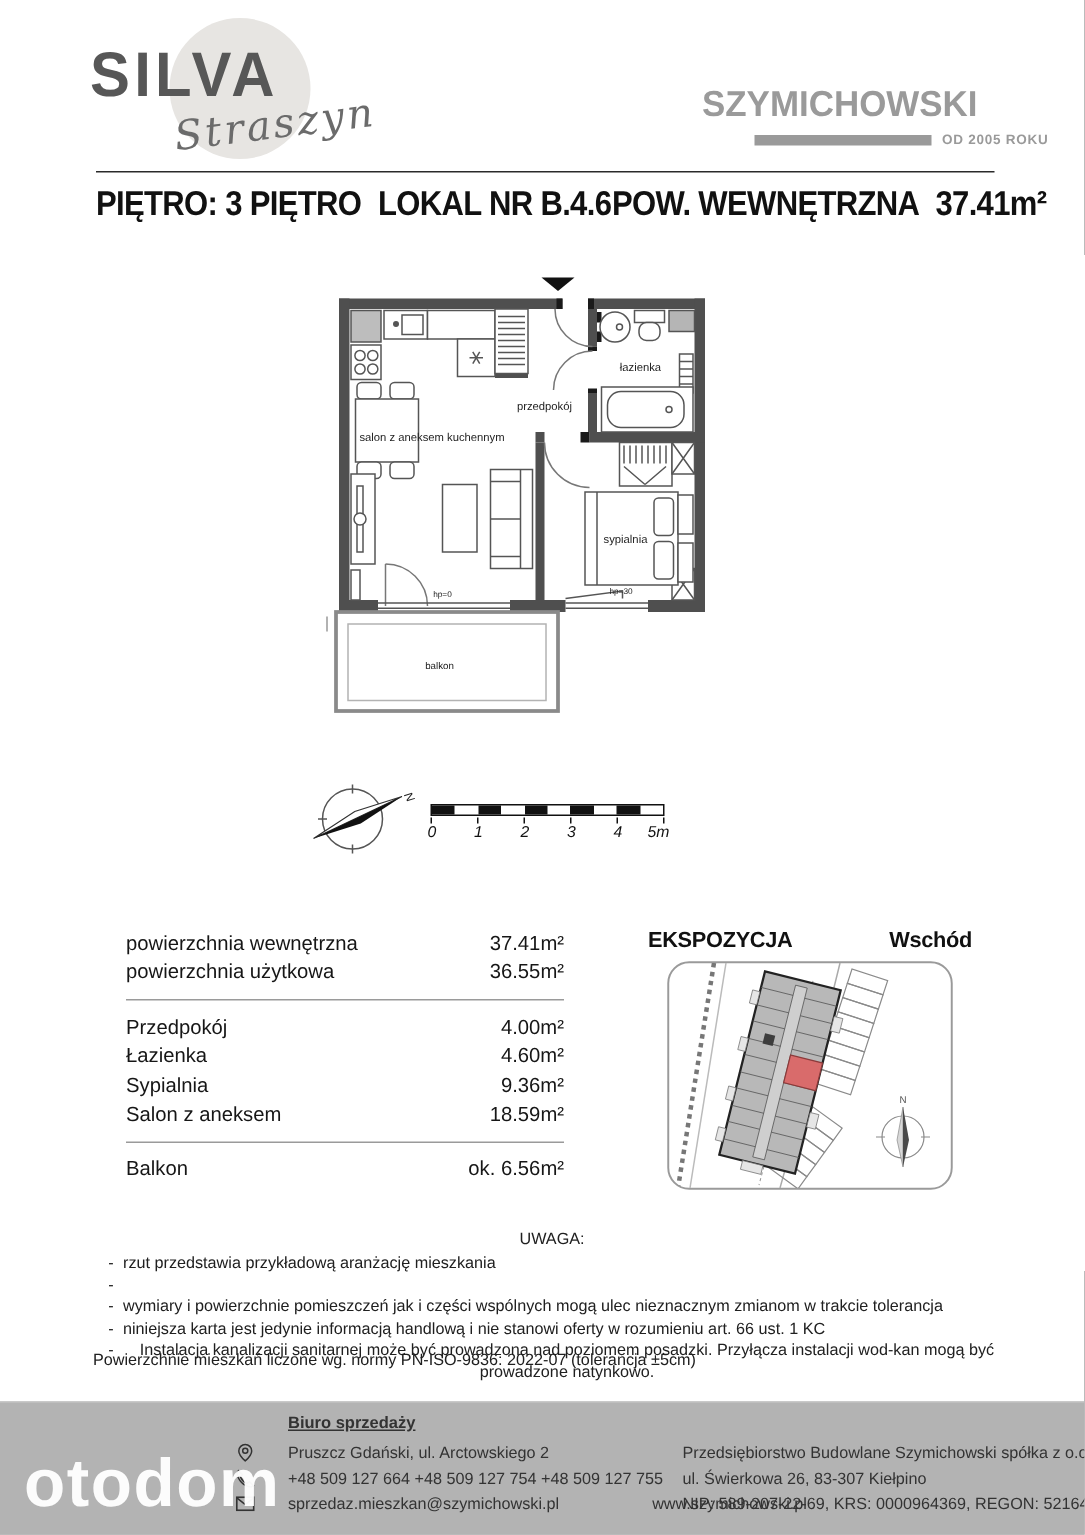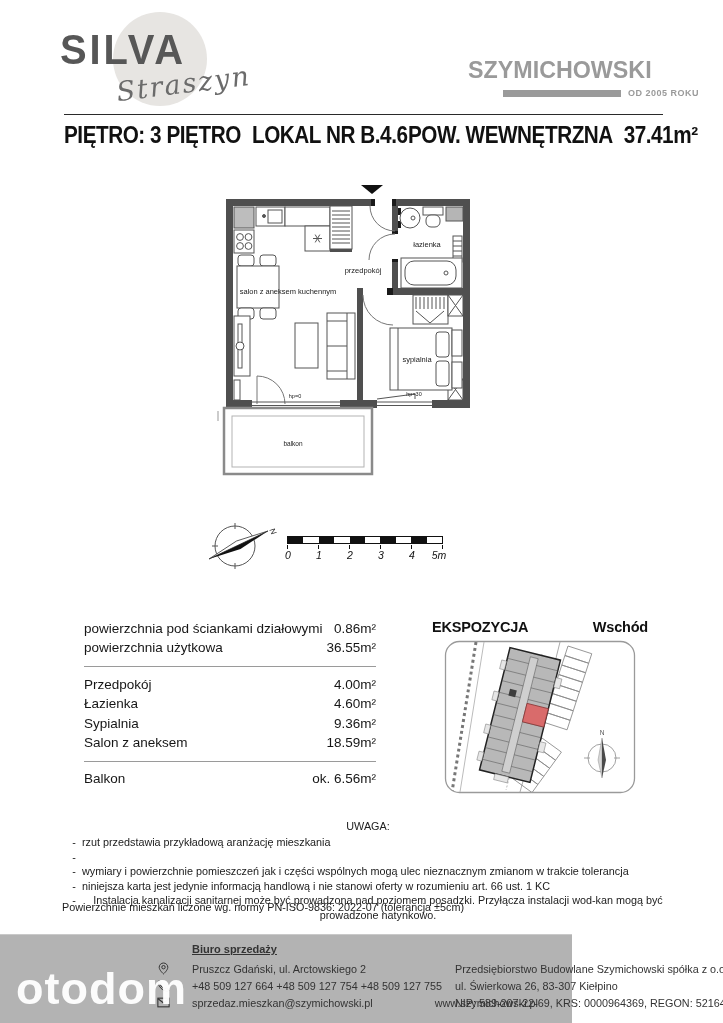--- a/index.html
+++ b/index.html
@@ -60,21 +60,21 @@
   .expo-map { margin-top:5px; width:192px; height:154px; }
 
   
   .notes { position:absolute; left:62px; top:820px; width:612px; font-size:10.8px; color:#202020; }
   .notes-head { margin-bottom:3px; }
   .note { display:flex; line-height:14.6px; }
   .note .dash { width:20px; flex:none; padding-left:4px; }
   .norm { position:absolute; left:62px; top:901px; font-size:10.8px; color:#202020; }
 
   
-  .footer { position:absolute; left:0; top:934px; width:572px; height:89px; background:#b3b3b3;
+  .footer { position:absolute; left:0; top:934px; width:723px; height:89px; background:#b3b3b3;
     border-top:1px solid #c9c9c9; color:#333; }
   .office-title { position:absolute; left:192px; top:8px; font-size:11px; font-weight:bold;
     text-decoration:underline; }
   .f-row { position:absolute; left:192px; font-size:10.8px; white-space:nowrap; }
   .f-icon { position:absolute; left:157px; width:13px; height:13px; }
   .f-right { position:absolute; left:455px; font-size:10.8px; white-space:nowrap; }
   .f-web { margin-left:62px; }
   .watermark { position:absolute; left:16px; top:963px; font-size:45px; font-weight:bold;
     color:rgba(255,255,255,0.96); letter-spacing:1px; }
 </style>
@@ -264,22 +264,22 @@
     <span class="lab" style="left:32px">1</span>
     <span class="lab" style="left:63px">2</span>
     <span class="lab" style="left:94px">3</span>
     <span class="lab" style="left:125px">4</span>
     <span class="lab" style="left:152px">5m</span>
   </div>
 
   <div class="area-table">
     <div class="grp">
       <div class="area-row">
-        <span>powierzchnia pod ściankami działowymi</span>
-        <span class="v">0.86m²</span>
+        <span>powierzchnia wewnętrzna</span>
+        <span class="v">37.41m²</span>
       </div>
       <div class="area-row">
         <span>powierzchnia użytkowa</span>
         <span class="v">36.55m²</span>
       </div>
     </div>
     <div class="area-div"></div>
     <div class="grp grp-rooms">
       <div class="area-row">
         <span>Przedpokój</span>

